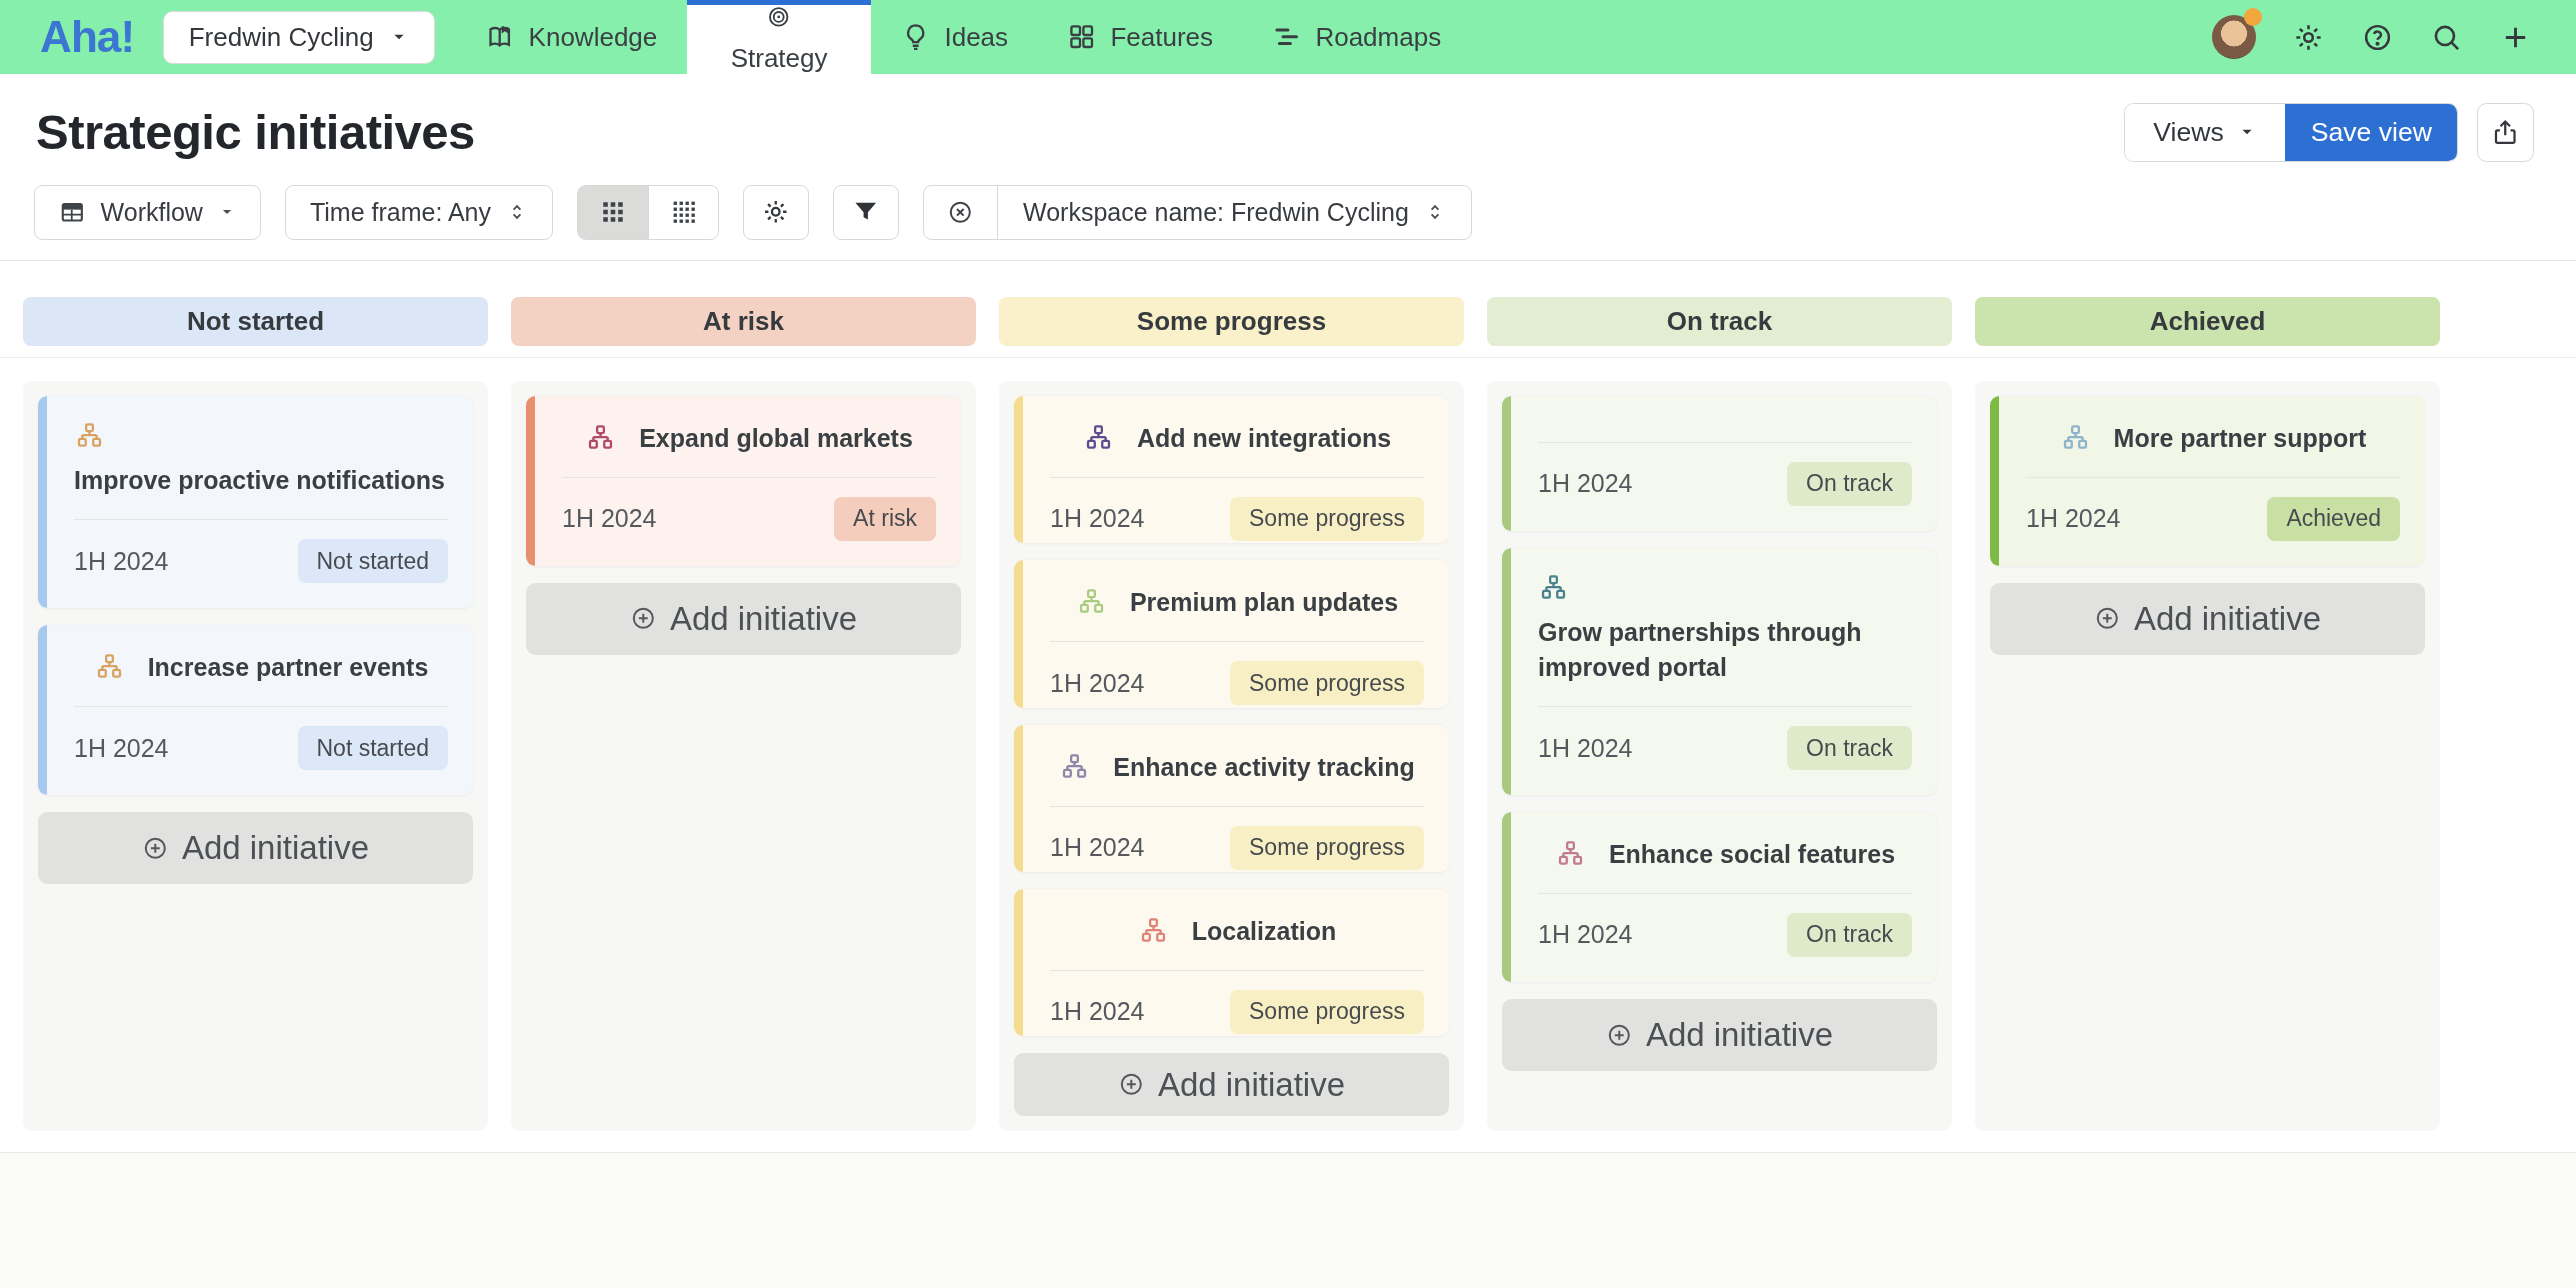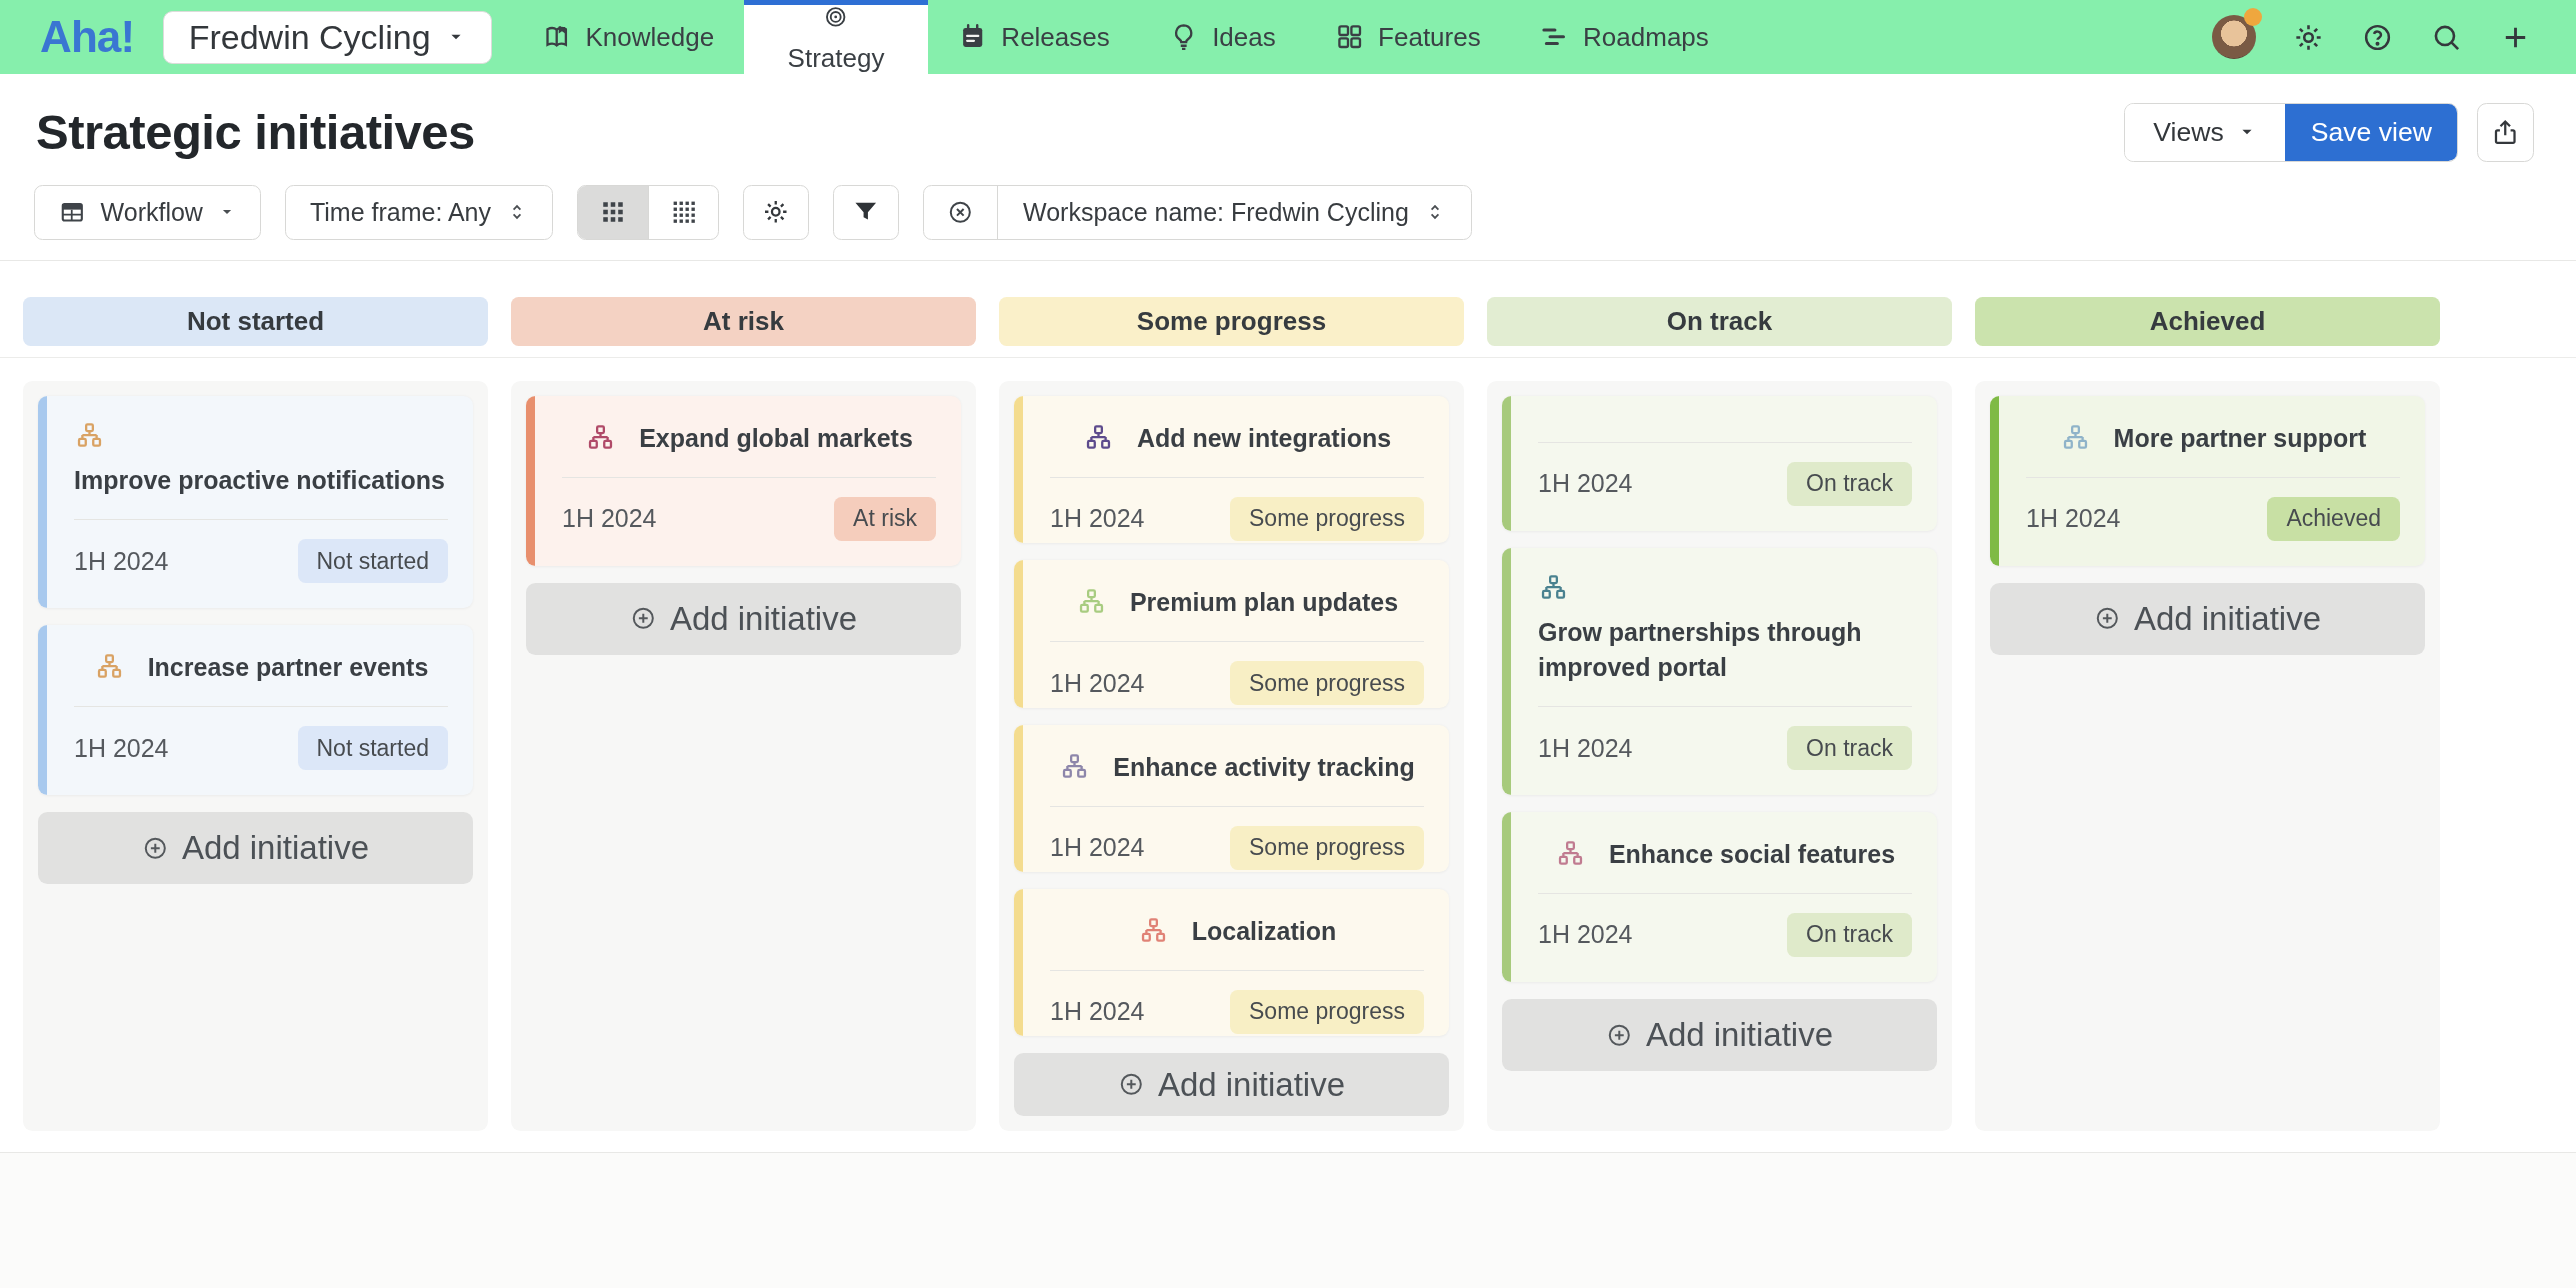--- a/index.html
+++ b/index.html
@@ -4,21 +4,21 @@
 <style>
   * { margin:0; padding:0; box-sizing:border-box; }
   html,body { width:2576px; height:1288px; background:#fff; overflow:hidden;
     font-family:"Liberation Sans", sans-serif; color:#3c4043; }
 
   
   .topbar { height:74px; background:#86efac; display:flex; align-items:stretch; }
   .logo { display:flex; align-items:center; padding:0 28.5px 0 40px; font-size:44px; font-weight:800;
     color:#3a76d2; letter-spacing:-0.9px; }
   .ws-pill { align-self:center; display:flex; align-items:center; gap:15px; background:#fff;
-    border:0.9px solid #dcdcda; border-radius:9.5px; height:53px; padding:0 25px; font-size:34px; color:#33373b; }
+    border:0.9px solid #dcdcda; border-radius:9.5px; height:53px; padding:0 25px; font-size:26px; color:#33373b; }
   .nav { display:flex; align-items:stretch; margin-left:21px; }
   .nav-item { display:flex; align-items:center; gap:14.2px; padding:0 29.4px; font-size:26px; color:#3a3f44; }
   .nav-item svg { width:29.4px; height:29.4px; }
   .nav-item.active { background:#fff; border-top:5.7px solid #2e6fd4; padding:0 44px;flex-direction:column; }
   .spacer { flex:1; }
   .tb-right { display:flex; align-items:center; gap:35px; padding-right:44px; }
   .icon-btn { width:34px; height:34px; display:flex; align-items:center; justify-content:center; color:#34383c; }
   .icon-btn svg { width:31px; height:31px; }
   .avatar { position:relative; width:44px; height:44px; border-radius:50%;
     background:radial-gradient(circle at 50% 42%, #e8c39a 0 38%, #7a5a44 39% 72%, #5e4534 73%); }
@@ -222,26 +222,20 @@
       <span>Knowledge</span>
     </div>
     <div class="nav-item active">
       <svg viewBox="0 0 31 31" width="29.4" height="29.4">
           <use href="#s-target"></use>
         </svg>
       <span>Strategy</span>
     </div>
     <div class="nav-item">
       <svg viewBox="0 0 31 31" width="29.4" height="29.4">
-          <use href="#s-cal"></use>
-        </svg>
-      <span>Releases</span>
-    </div>
-    <div class="nav-item">
-      <svg viewBox="0 0 31 31" width="29.4" height="29.4">
           <use href="#s-bulb"></use>
         </svg>
       <span>Ideas</span>
     </div>
     <div class="nav-item">
       <svg viewBox="0 0 31 31" width="29.4" height="29.4">
           <use href="#s-grid2"></use>
         </svg>
       <span>Features</span>
     </div>

